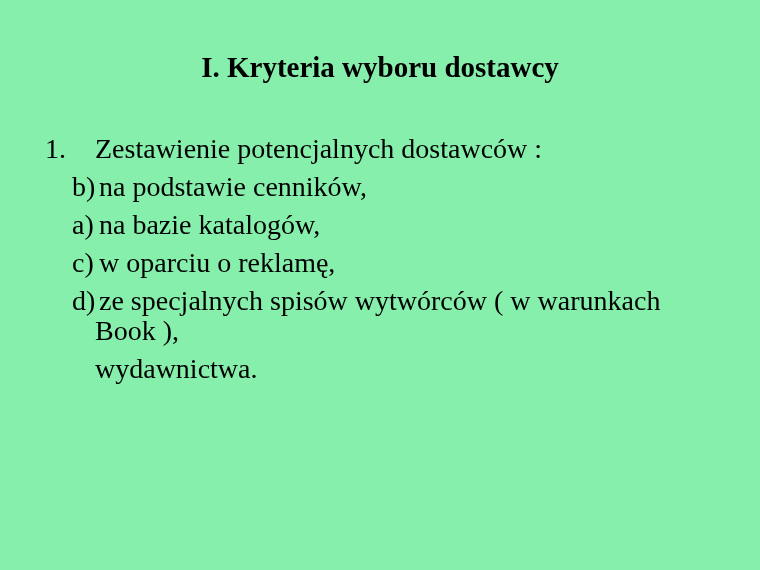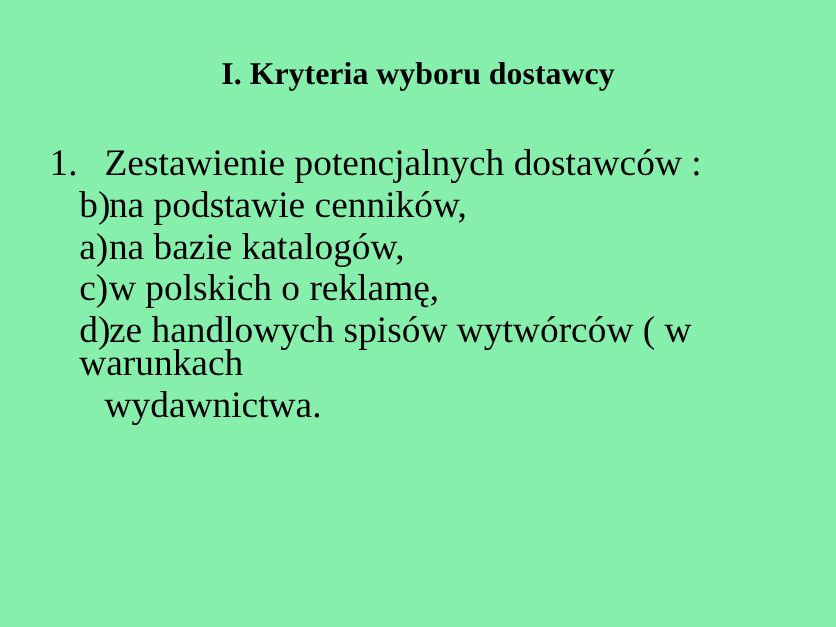--- a/index.html
+++ b/index.html
@@ -25,21 +25,21 @@
     margin: 0;
     padding-top: 50px;
     text-align: center;
     font-size: 29px;
     font-weight: 700;
     line-height: 35px;
     letter-spacing: 0;
   }
   .slide-content {
     margin-top: 49px;
-    font-size: 34px;
+    font-size: 28px;
     line-height: 30px;
   }
   .para {
     margin: 0 0 8px 0;
   }
   
   .item-main {
     margin-left: 45px;
   }
   .item-main .num {
@@ -78,28 +78,29 @@
     </div>
 
     <div class="para sub">
       <div class="line line-first">
         <span class="label">a)</span><span>na bazie katalogów,</span>
       </div>
     </div>
 
     <div class="para sub">
       <div class="line line-first">
-        <span class="label">c)</span><span>w polskich o reklamę,</span>
+        <span class="label">c)</span><span>w oparciu o reklamę,</span>
       </div>
     </div>
 
     <div class="para sub">
       <div class="line line-first">
-        <span class="label">d)</span><span>ze handlowych spisów wytwórców ( w warunkach</span>
+        <span class="label">d)</span><span>ze specjalnych spisów wytwórców ( w warunkach</span>
       </div>
+      <div class="line">Book ),</div>
     </div>
 
     <div class="para sub">
       <div class="line">wydawnictwa.</div>
     </div>
 
   </div>
 </div>
 
 </body></html>

